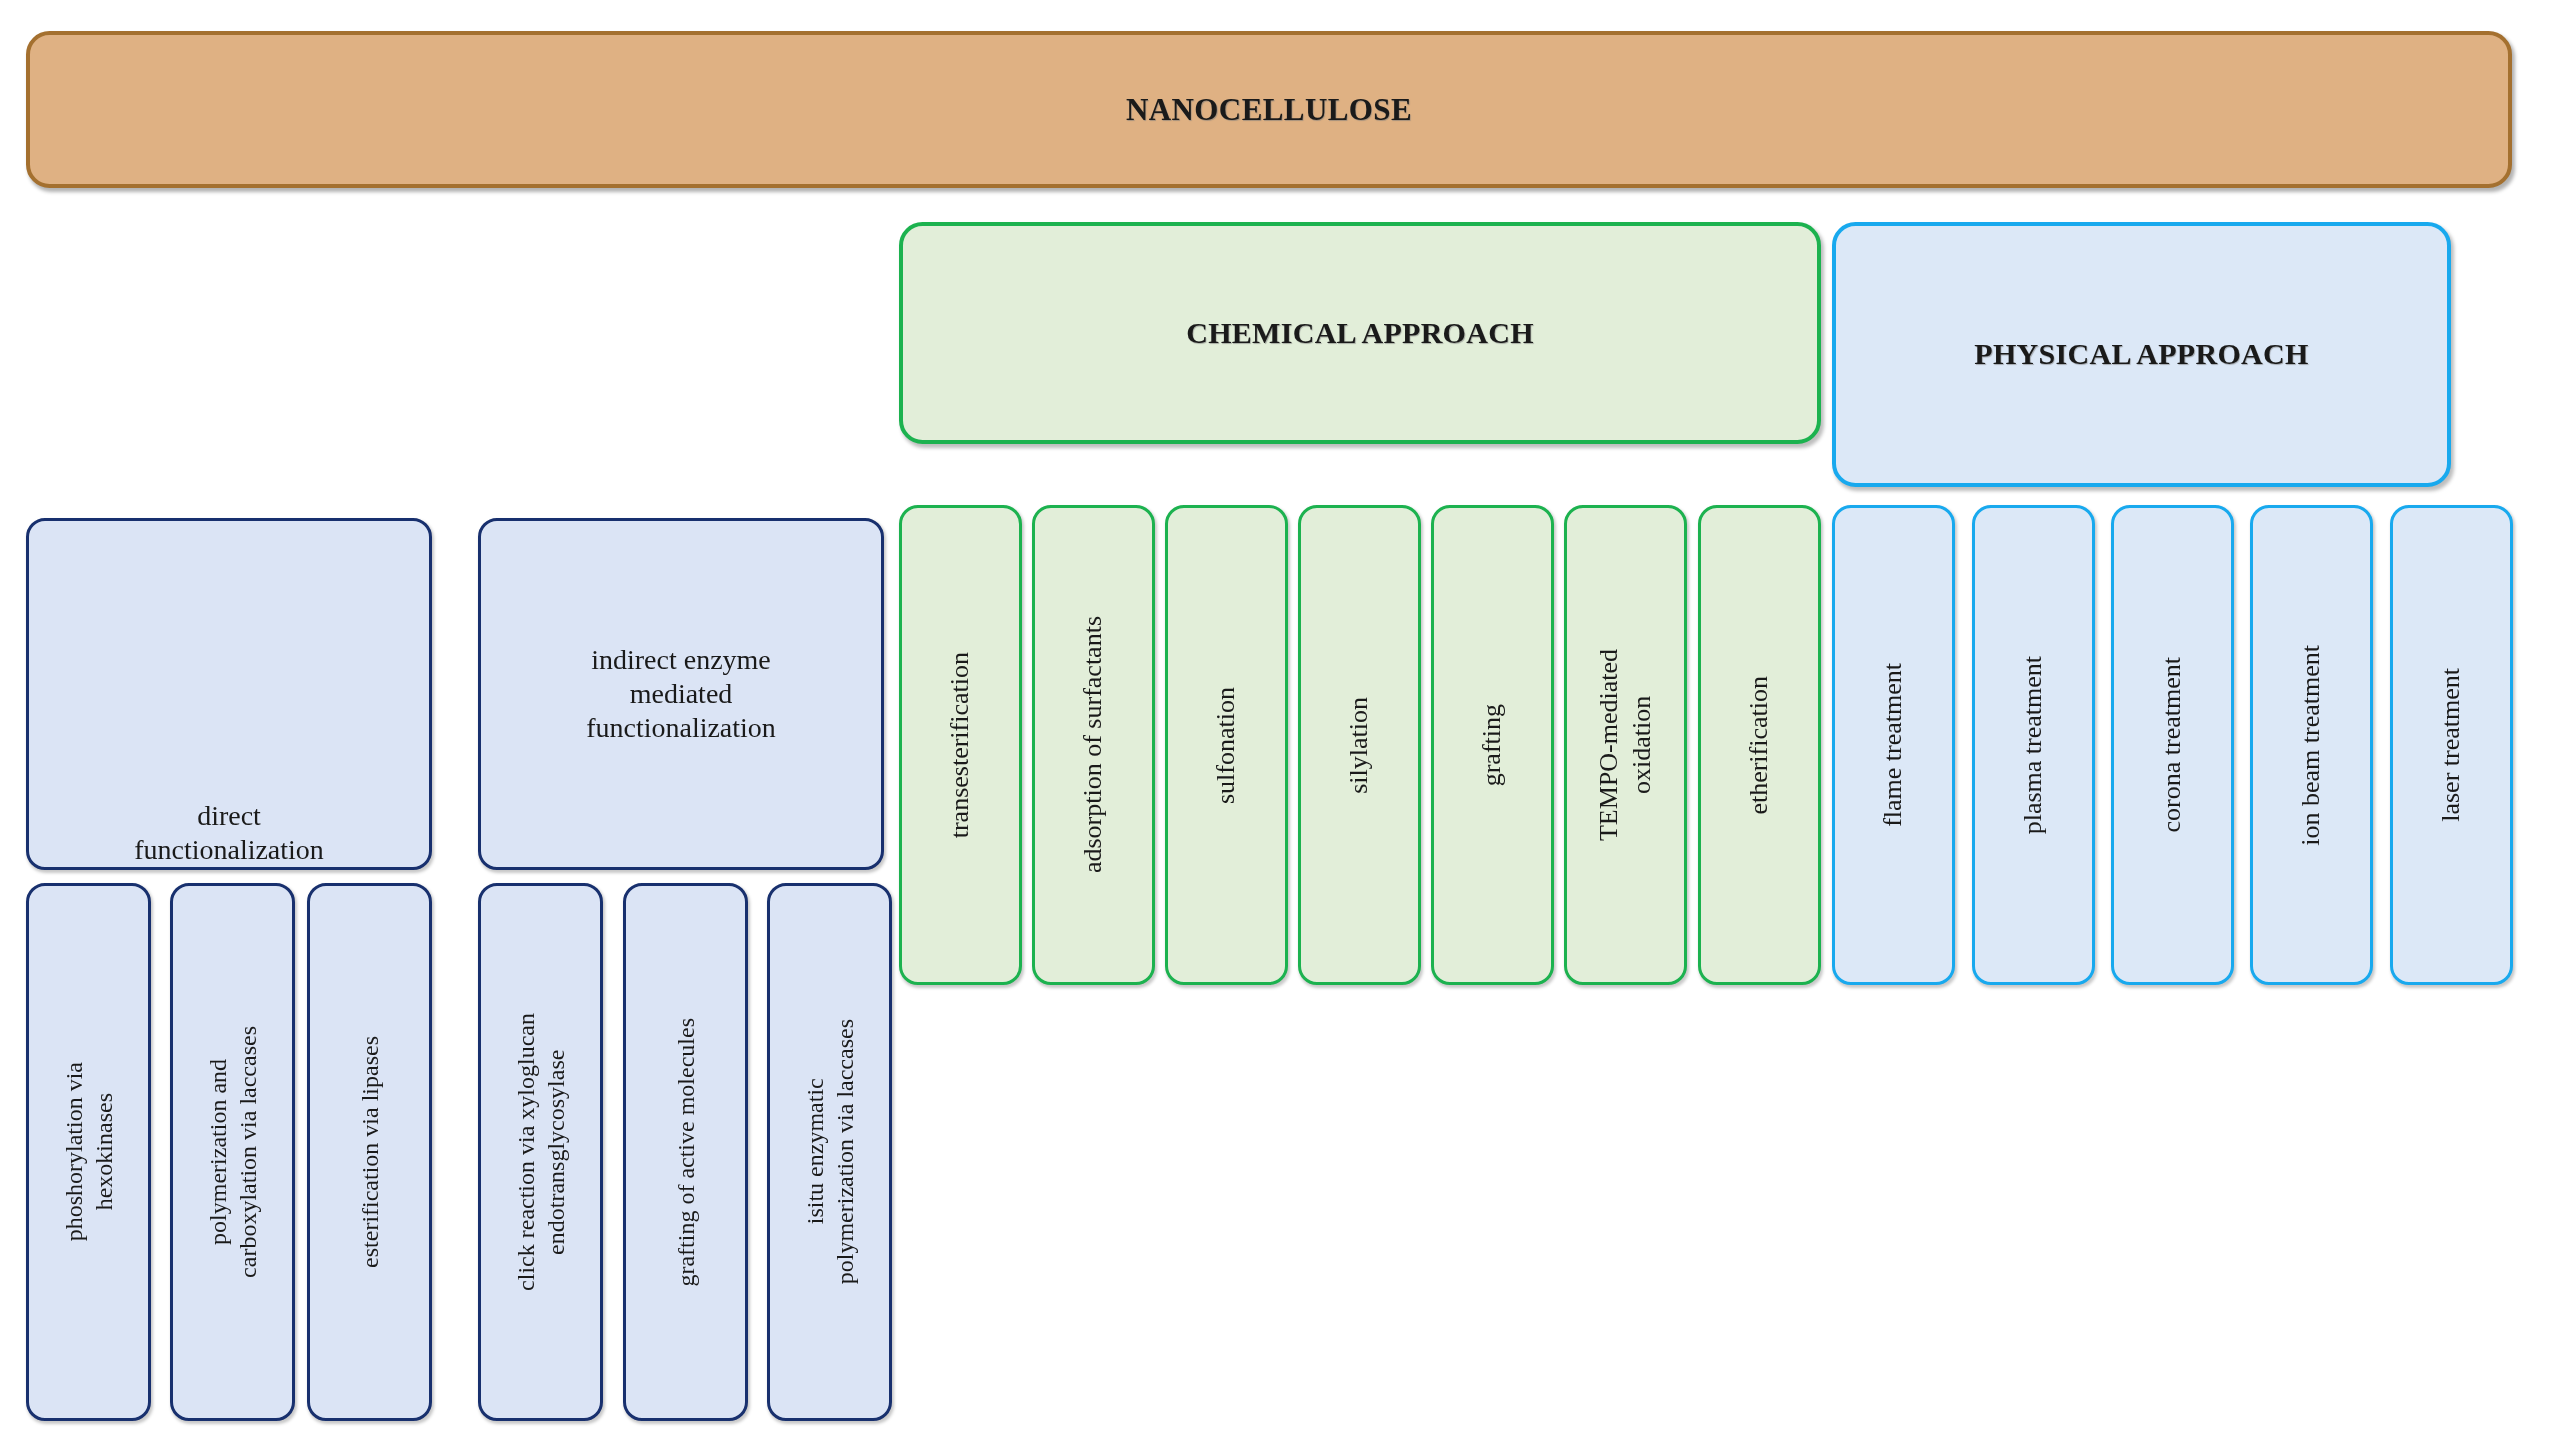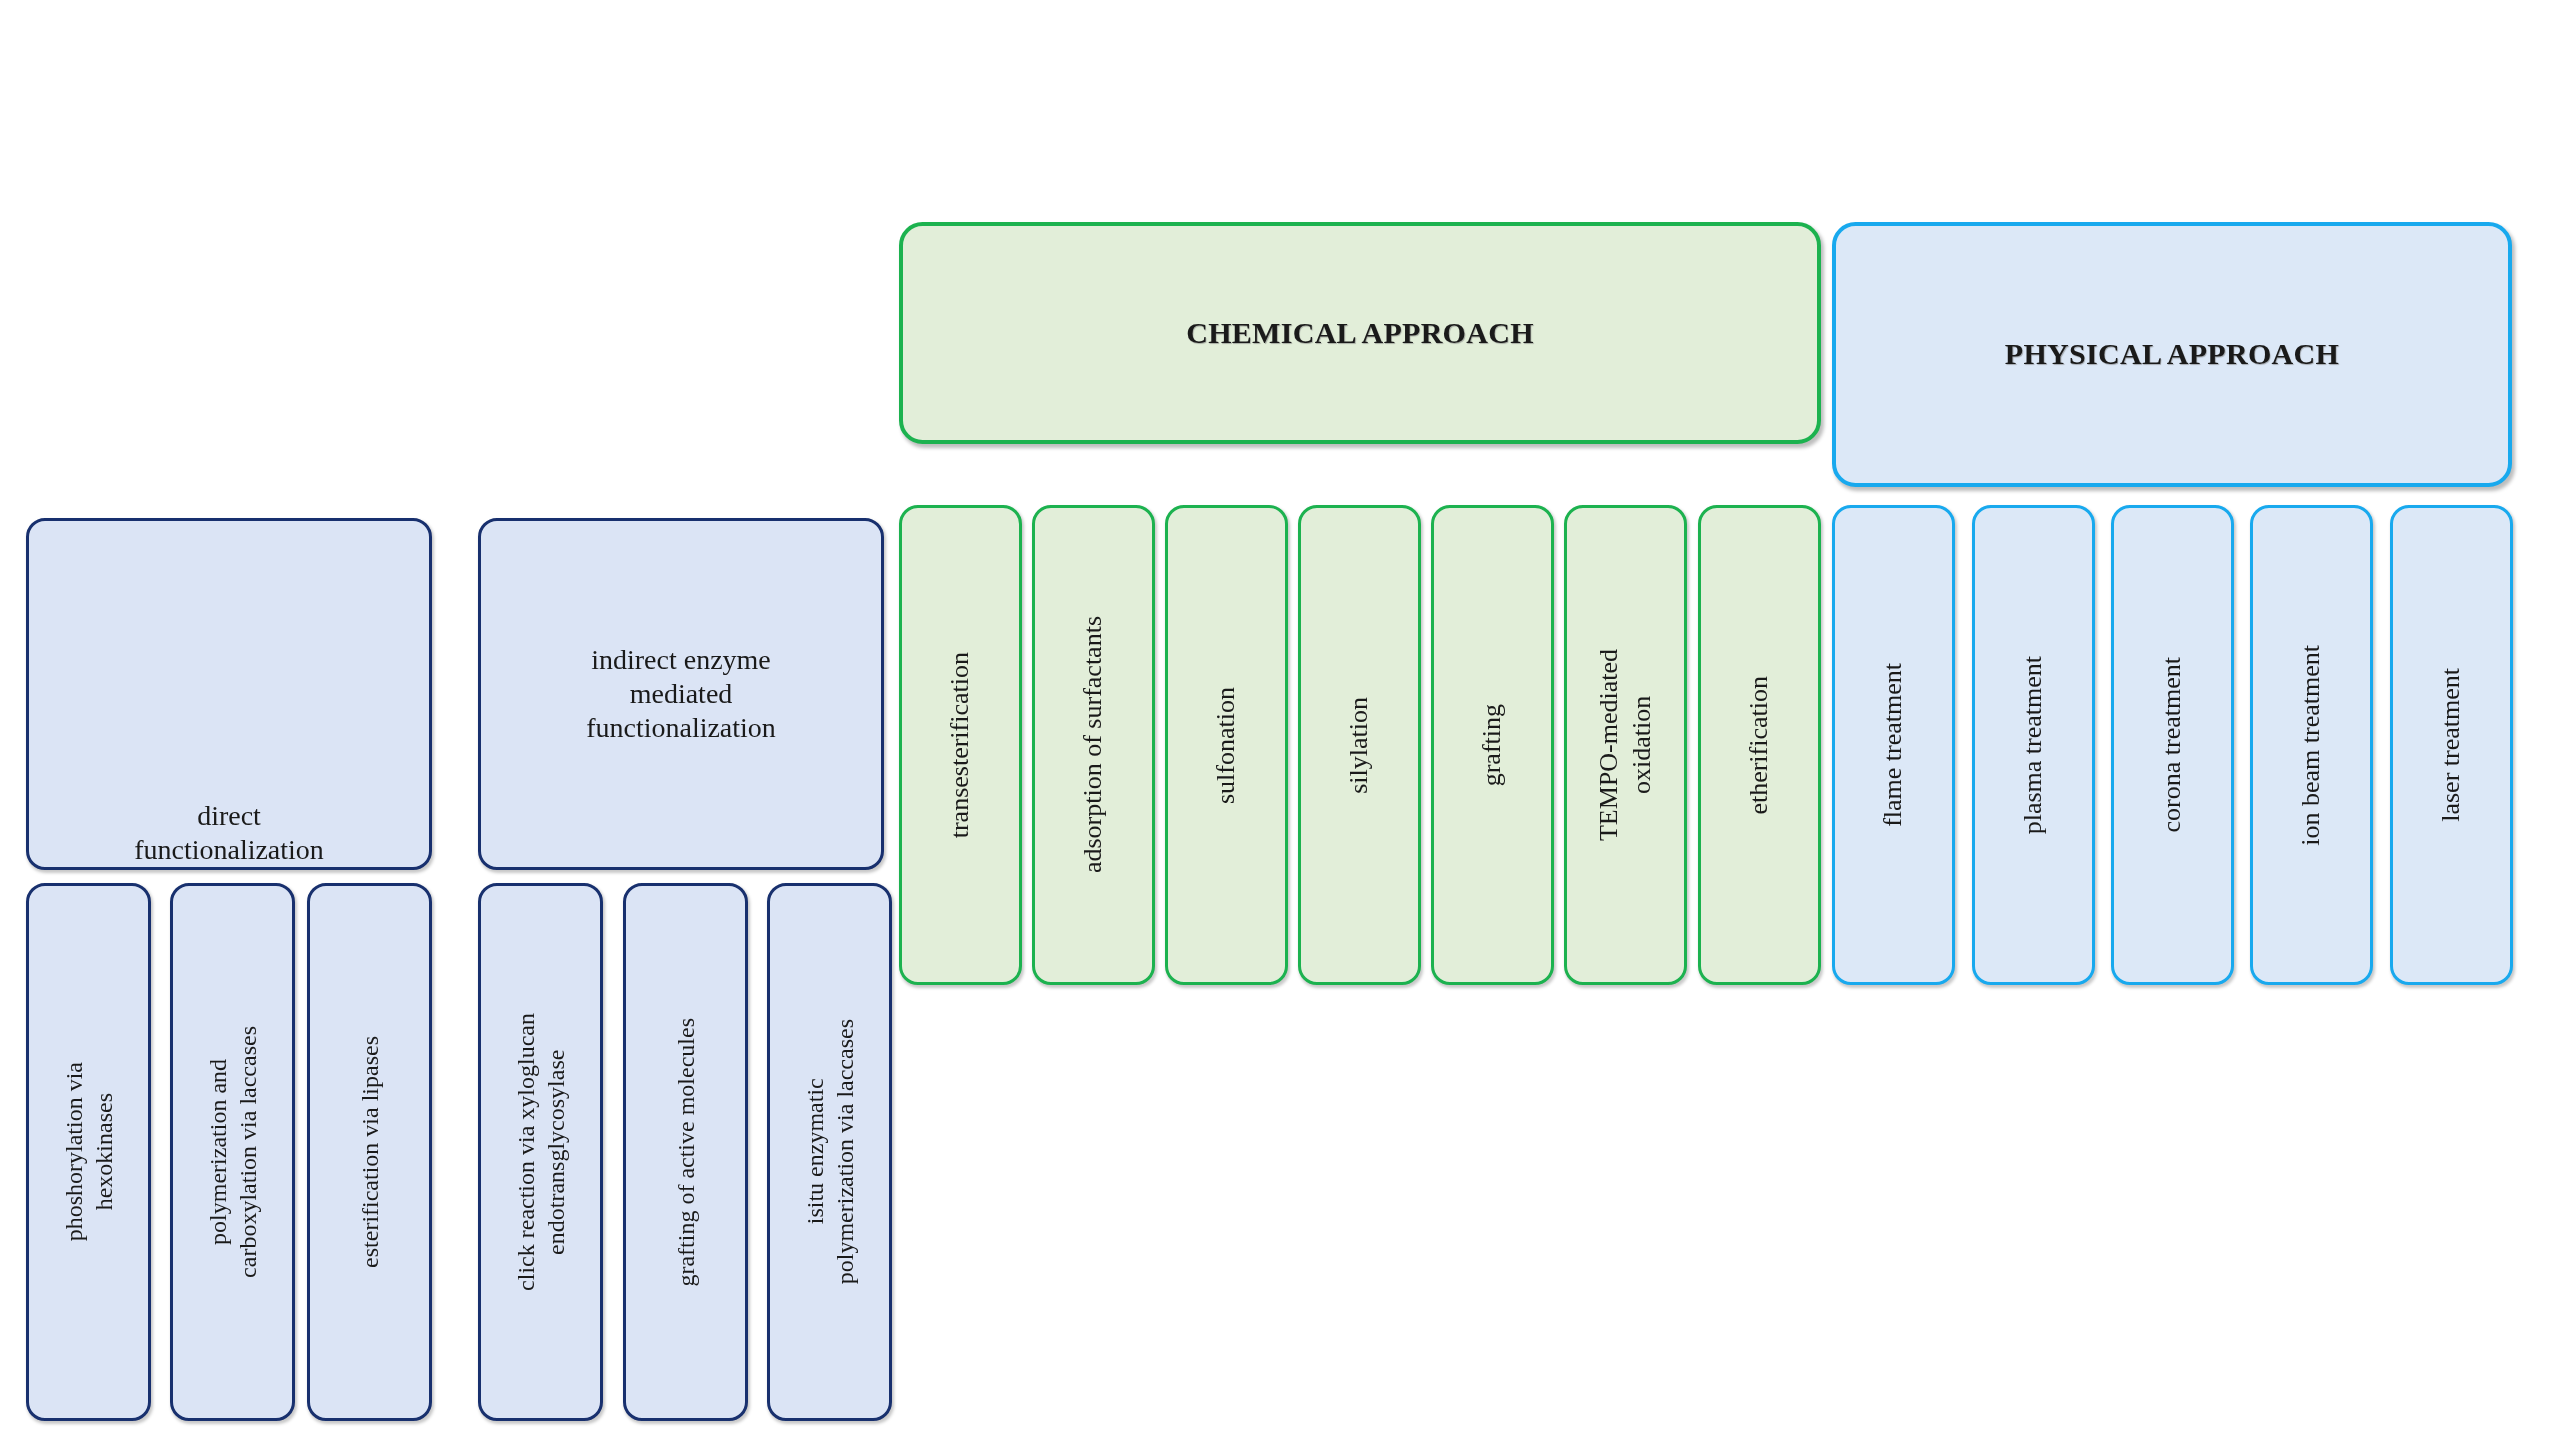--- a/index.html
+++ b/index.html
@@ -91,27 +91,30 @@
     line-height: 1.25;
     text-align: center;
   }
   .t3.big { font-size: 26px; }
 </style>
 </head>
 <body>
 
 <div id="canvas">
 
+  <div class="box t1" style="left:26px; top:31px; width:2486px; height:157px;">
+    <span class="lbl">NANOCELLULOSE</span>
+  </div>
 
 
   <div class="box t2 chem" style="left:899px; top:222px; width:922px; height:222px;">
     <span class="lbl">CHEMICAL APPROACH</span>
   </div>
 
-  <div class="box t2 phys" style="left:1832px; top:222px; width:680px; height:265px;">
+  <div class="box t2 phys" style="left:1832px; top:222px; width:619px; height:265px;">
     <span class="lbl">PHYSICAL APPROACH</span>
   </div>
 
   <div class="box t3 enz" style="left:26px; top:518px; width:406px; height:352px; font-size:28px;align-items:flex-end;">
     <span class="lbl">direct
 functionalization</span>
   </div>
 
   <div class="box t3 enz" style="left:478px; top:518px; width:406px; height:352px; font-size:28px;">
     <span class="lbl">indirect enzyme

